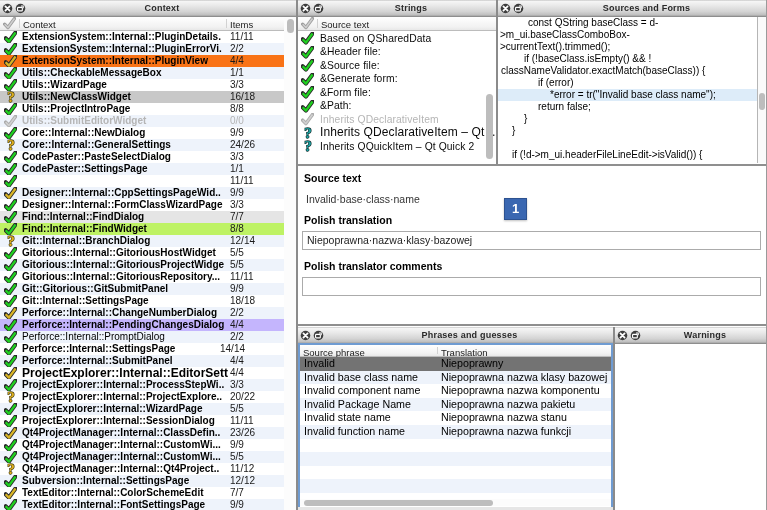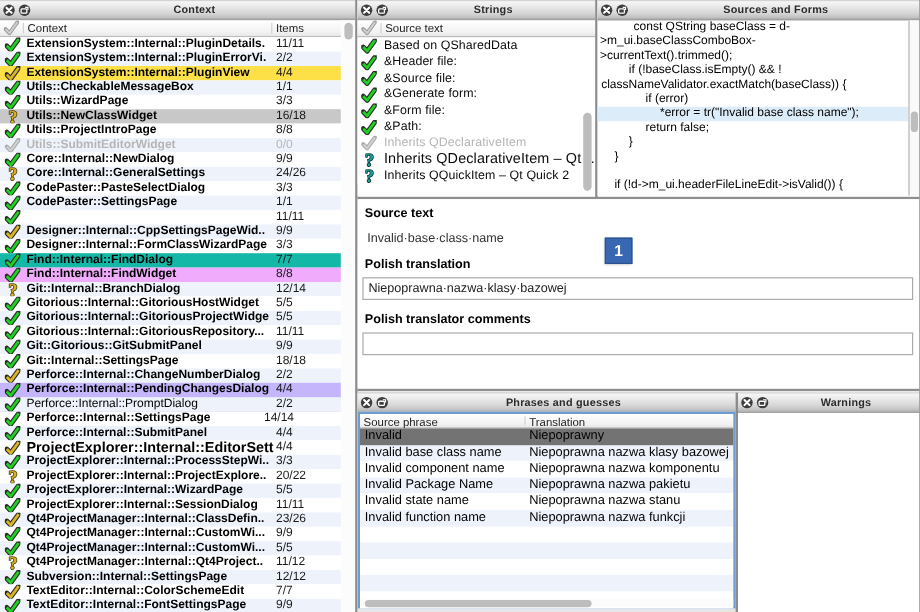--- a/index.html
+++ b/index.html
@@ -58,21 +58,21 @@
 <div class="row" style="top:43px;height:12px;background:#eef3fb">
 <span style="position:absolute;left:4px;top:0px;width:13px;height:13px">
         <svg class="ic" viewBox="0 0 15 15">
           <path d="M1.9 8.3 L5.7 12.2 L13.3 1.7" fill="none" stroke="#2b2b2b" stroke-width="4.8" stroke-linecap="round" stroke-linejoin="round"></path>
           <path d="M1.9 8.3 L5.7 12.2 L13.3 1.7" fill="none" stroke="#20d020" stroke-width="2.7" stroke-linecap="butt" stroke-linejoin="round"></path>
         </svg>
       </span>
 <span style="position:absolute;left:22px;top:0;width:206px;overflow:hidden;font-size:10px;font-weight:bold;color:#000;line-height:12px">ExtensionSystem::Internal::PluginErrorVi.</span>
 <span style="position:absolute;left:230px;top:0;font-size:10px;color:#1a1a1a;line-height:12px">2/2</span>
 </div>
-<div class="row" style="top:55px;height:12px;background:#fde047">
+<div class="row" style="top:55px;height:12px;background:#f97316">
 <span style="position:absolute;left:4px;top:0px;width:13px;height:13px">
         <svg class="ic" viewBox="0 0 15 15">
           <path d="M1.9 8.3 L5.7 12.2 L13.3 1.7" fill="none" stroke="#2b2b2b" stroke-width="4.8" stroke-linecap="round" stroke-linejoin="round"></path>
           <path d="M1.9 8.3 L5.7 12.2 L13.3 1.7" fill="none" stroke="#d8b426" stroke-width="2.7" stroke-linecap="butt" stroke-linejoin="round"></path>
         </svg>
       </span>
 <span style="position:absolute;left:22px;top:0;width:206px;overflow:hidden;font-size:10px;font-weight:bold;color:#000;line-height:12px">ExtensionSystem::Internal::PluginView</span>
 <span style="position:absolute;left:230px;top:0;font-size:10px;color:#1a1a1a;line-height:12px">4/4</span>
 </div>
 <div class="row" style="top:67px;height:12px;background:#eef3fb">
@@ -185,31 +185,31 @@
 <div class="row" style="top:199px;height:12px;background:#ffffff">
 <span style="position:absolute;left:4px;top:0px;width:13px;height:13px">
         <svg class="ic" viewBox="0 0 15 15">
           <path d="M1.9 8.3 L5.7 12.2 L13.3 1.7" fill="none" stroke="#2b2b2b" stroke-width="4.8" stroke-linecap="round" stroke-linejoin="round"></path>
           <path d="M1.9 8.3 L5.7 12.2 L13.3 1.7" fill="none" stroke="#20d020" stroke-width="2.7" stroke-linecap="butt" stroke-linejoin="round"></path>
         </svg>
       </span>
 <span style="position:absolute;left:22px;top:0;width:206px;overflow:hidden;font-size:10px;font-weight:bold;color:#000;line-height:12px">Designer::Internal::FormClassWizardPage</span>
 <span style="position:absolute;left:230px;top:0;font-size:10px;color:#1a1a1a;line-height:12px">3/3</span>
 </div>
-<div class="row" style="top:211px;height:12px;background:#14b8a6">
+<div class="row" style="top:211px;height:12px;background:#e5e5e5">
 <span style="position:absolute;left:4px;top:0px;width:13px;height:13px">
         <svg class="ic" viewBox="0 0 15 15">
           <path d="M1.9 8.3 L5.7 12.2 L13.3 1.7" fill="none" stroke="#2b2b2b" stroke-width="4.8" stroke-linecap="round" stroke-linejoin="round"></path>
           <path d="M1.9 8.3 L5.7 12.2 L13.3 1.7" fill="none" stroke="#20d020" stroke-width="2.7" stroke-linecap="butt" stroke-linejoin="round"></path>
         </svg>
       </span>
 <span style="position:absolute;left:22px;top:0;width:206px;overflow:hidden;font-size:10px;font-weight:bold;color:#000;line-height:12px">Find::Internal::FindDialog</span>
 <span style="position:absolute;left:230px;top:0;font-size:10px;color:#1a1a1a;line-height:12px">7/7</span>
 </div>
-<div class="row" style="top:223px;height:12px;background:#f0abfc">
+<div class="row" style="top:223px;height:12px;background:#bef264">
 <span style="position:absolute;left:4px;top:0px;width:13px;height:13px">
         <svg class="ic" viewBox="0 0 15 15">
           <path d="M1.9 8.3 L5.7 12.2 L13.3 1.7" fill="none" stroke="#2b2b2b" stroke-width="4.8" stroke-linecap="round" stroke-linejoin="round"></path>
           <path d="M1.9 8.3 L5.7 12.2 L13.3 1.7" fill="none" stroke="#20d020" stroke-width="2.7" stroke-linecap="butt" stroke-linejoin="round"></path>
         </svg>
       </span>
 <span style="position:absolute;left:22px;top:0;width:206px;overflow:hidden;font-size:10px;font-weight:bold;color:#000;line-height:12px">Find::Internal::FindWidget</span>
 <span style="position:absolute;left:230px;top:0;font-size:10px;color:#1a1a1a;line-height:12px">8/8</span>
 </div>
 <div class="row" style="top:235px;height:12px;background:#eef3fb">

